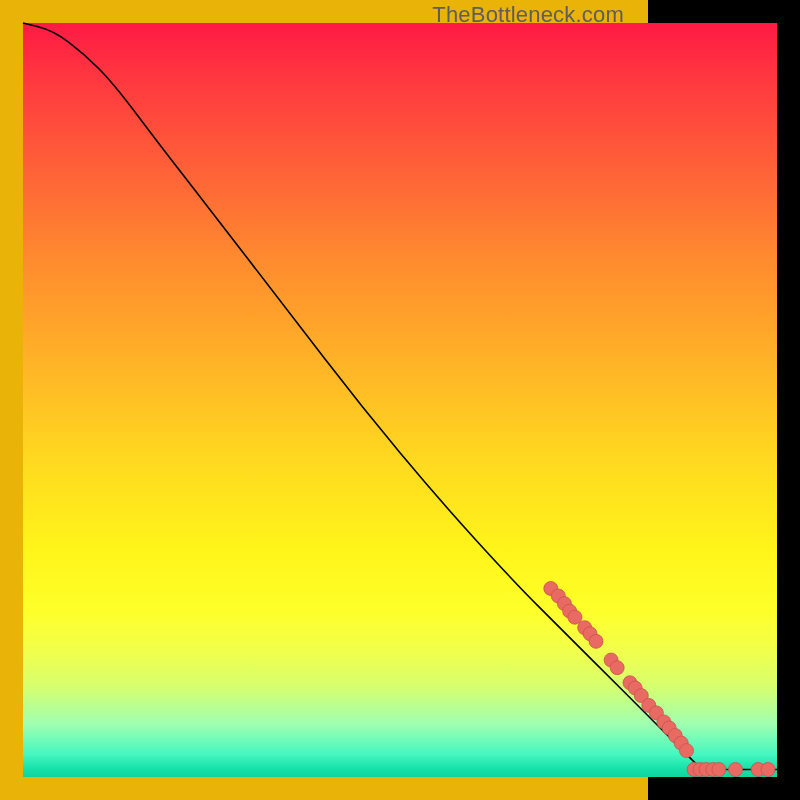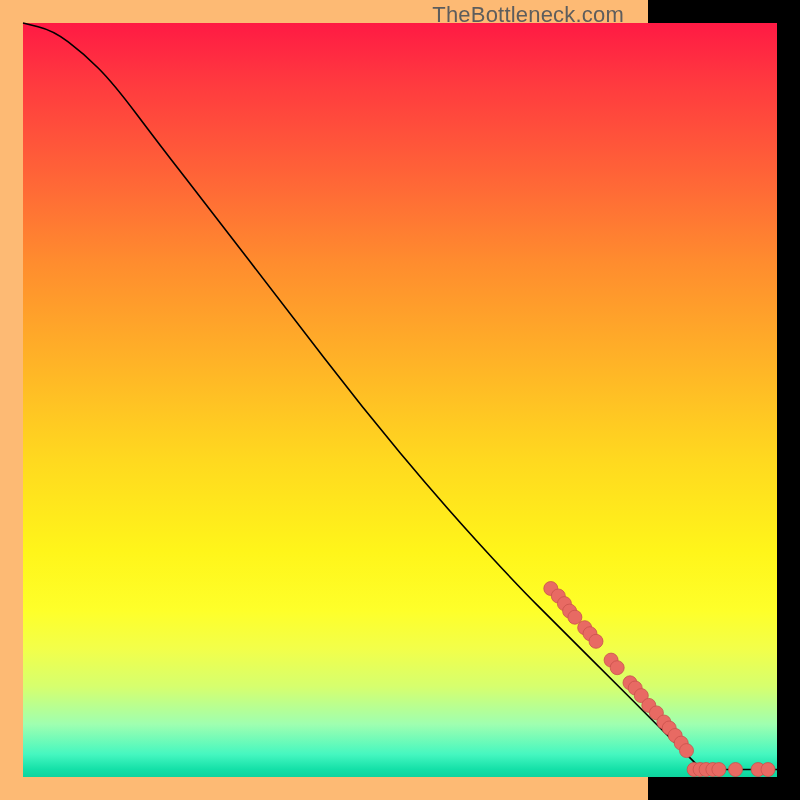--- a/index.html
+++ b/index.html
@@ -10,21 +10,21 @@
     background: #000000;
     overflow: hidden;
     font-family: Arial, Helvetica, sans-serif;
   }
   .frame {
     position: absolute;
     left: 0;
     top: 0;
     width: 648px;
     height: 800px;
-    background: #fdba74;
+    background: #eab308;
   }
   .plot {
     position: absolute;
     left: 23px;
     top: 23px;
     width: 754px;
     height: 754px;
     
     background: linear-gradient(to bottom,
       #ff1a44 0%,

